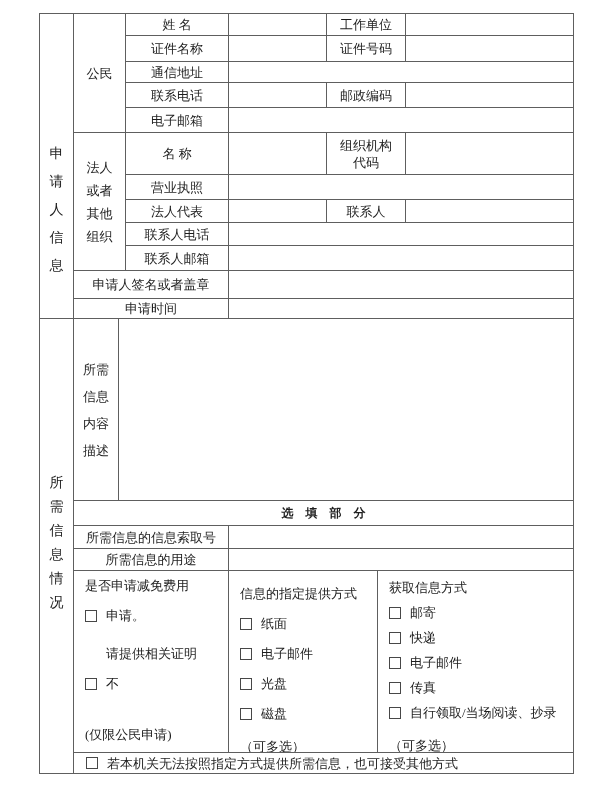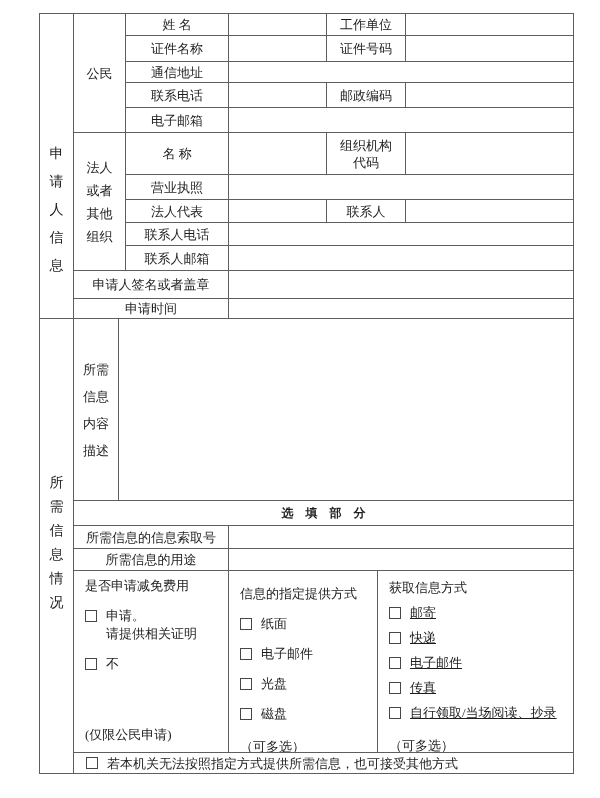--- a/index.html
+++ b/index.html
@@ -43,27 +43,27 @@
   .code-line{line-height:17px;font-size:13px;}
   .optional-header{font-weight:bold;font-size:12px;}
   .stack{
     flex-direction:column;align-items:flex-start;justify-content:flex-start;
     text-align:left;padding:6px 8px 8px 11px;
   }
   .stack.fee{padding-top:6px;}
   .stack.provide{padding-top:14px;}
   .stack.obtain{padding-top:8px;}
   .row{display:flex;align-items:center;margin-top:12px;line-height:18px;}
-  .obtain .row{margin-top:7px;text-decoration:underline;}
+  .obtain .row{margin-top:7px;}
   .hdr{margin-top:0;line-height:18px;}
   .cb{
     width:12px;height:12px;border:1px solid #474747;background:var(--bg);
     margin-right:9px;flex-shrink:0;display:inline-block;
   }
-  .indent{padding-left:21px;margin-top:0;line-height:18px;}
+  .indent{padding-left:21px;margin-top:20px;line-height:18px;}
   .spacer{flex:1 1 auto;}
   .note{margin-top:15px;line-height:18px;text-align:right;}
   .footer-cell{justify-content:flex-start;padding-left:12px;text-align:center;}
 </style>
 </head>
 <body>
 
 <div class="page">
 
   <div class="grid sec1">

